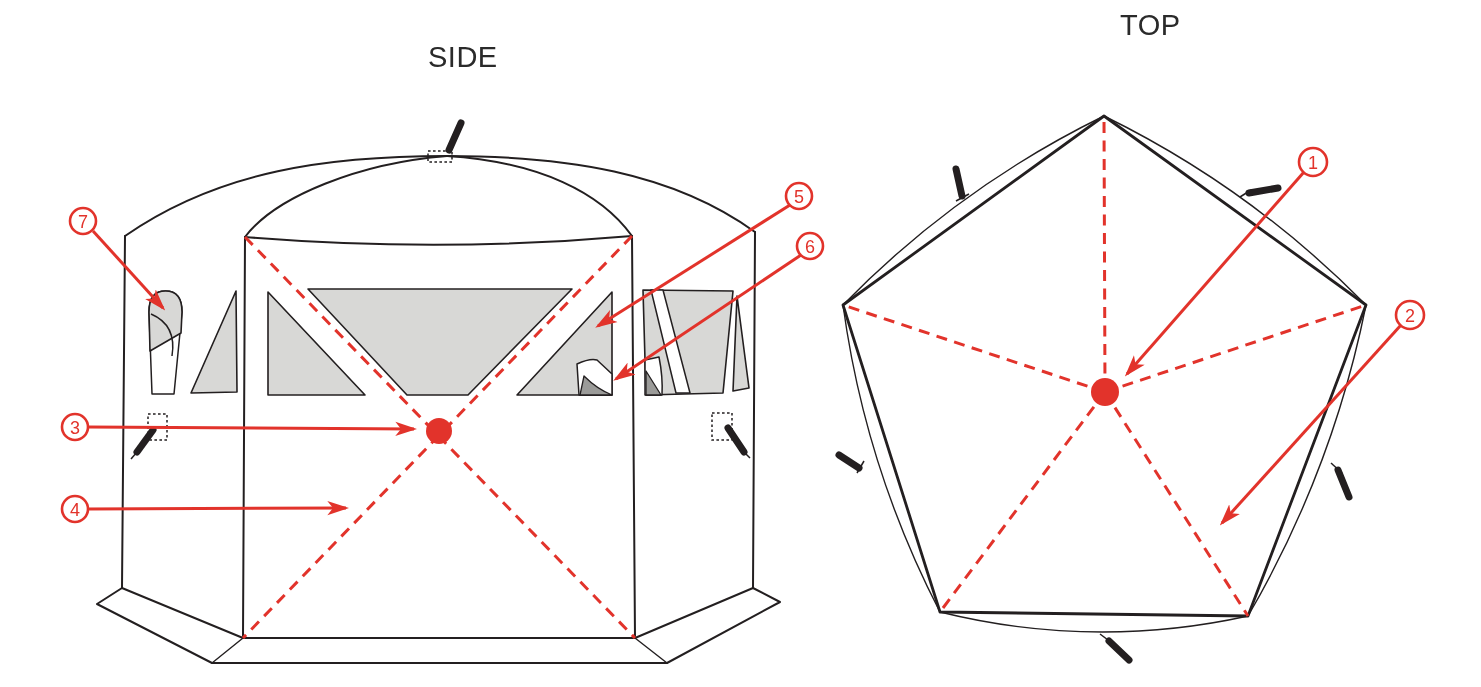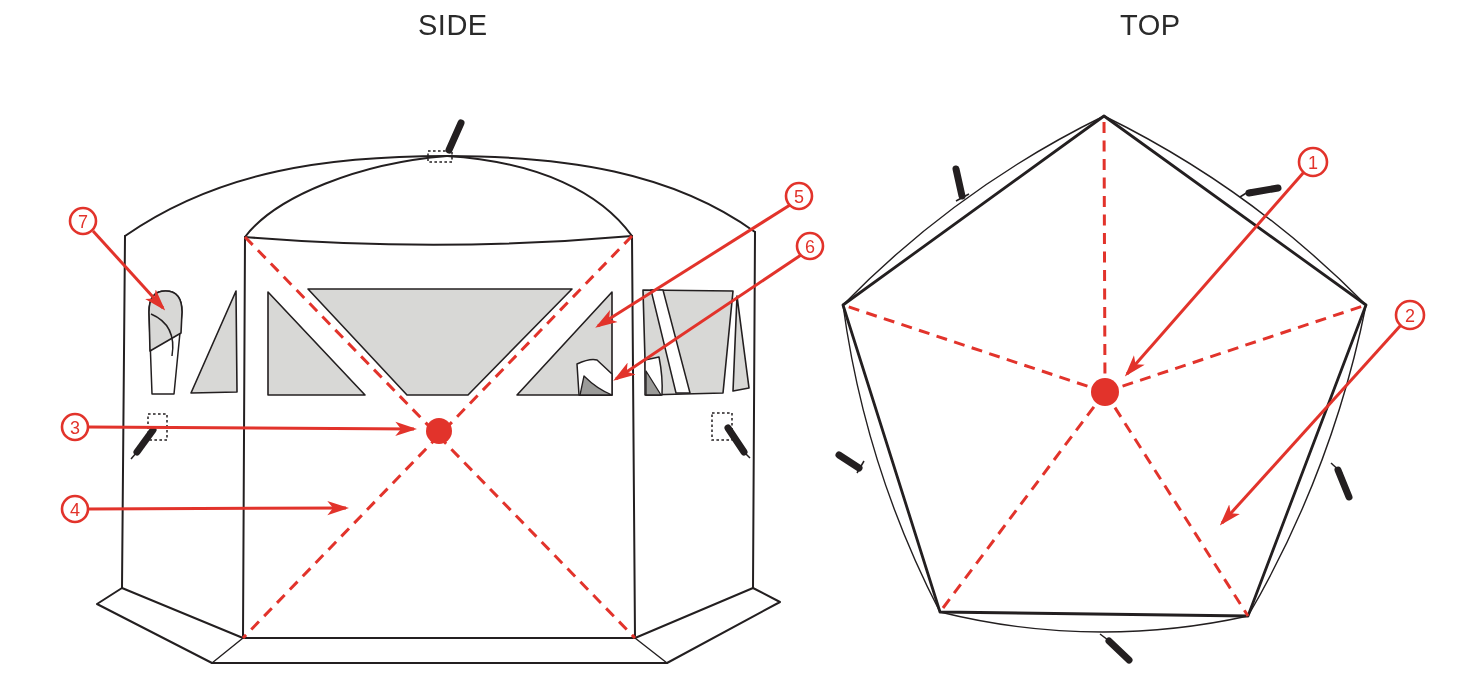--- a/index.html
+++ b/index.html
@@ -1,19 +1,19 @@
 <!DOCTYPE html>
 <html style="--accent-red: #e2332b; --line-black: #231f20; --mesh-gray: #d8d8d6; --mesh-dark-gray: #9b9b99; --background: #ffffff;"><head>
 <meta charset="utf-8">
 <style>
   html,body{margin:0;padding:0;background:#fff;}
   #stage{position:relative;width:1481px;height:687px;background:var(--background,#fff);overflow:hidden;
          font-family:"Liberation Sans",sans-serif;}
   .view-title{position:absolute;top:9px;font-size:29px;letter-spacing:.5px;color:#2a2a2a;}
-  #side-title{left:418px;}
+  #side-title{left:428px;margin-top:32px;}
   #top-title{left:1120px;}
   svg{position:absolute;overflow:visible;}
   
   .k  {stroke:var(--line-black);fill:none;stroke-width:2;stroke-linejoin:round;stroke-linecap:round;}
   .k1 {stroke-width:1.4;}
   .k3 {stroke-width:2.8;}
   .mesh {fill:var(--mesh-gray);stroke:var(--line-black);stroke-width:1.6;stroke-linejoin:round;}
   .dark {fill:var(--mesh-dark-gray);stroke:var(--line-black);stroke-width:1.3;stroke-linejoin:round;}
   .whitep{fill:#fff;stroke:var(--line-black);stroke-width:1.5;stroke-linejoin:round;}
   .dotted{stroke:var(--line-black);stroke-width:1.5;stroke-dasharray:2.6 2.4;fill:none;}

